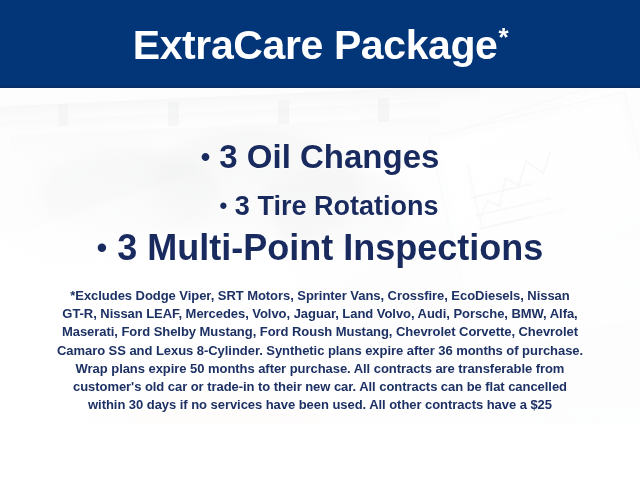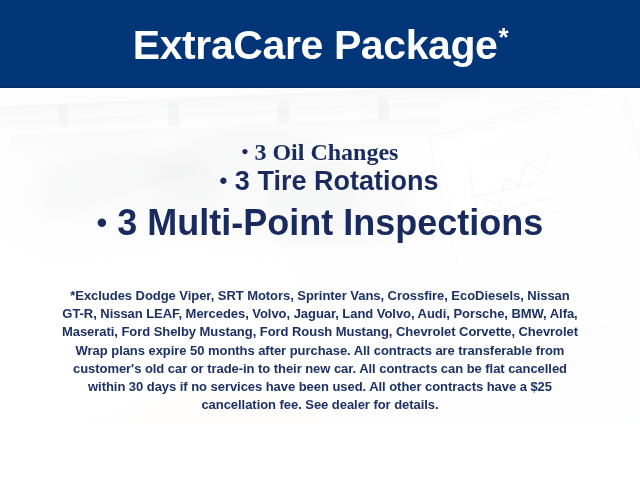--- a/index.html
+++ b/index.html
@@ -202,21 +202,21 @@
     z-index: 4;
     text-align: center;
   }
   .bullet-line {
     color: #182a5e;
     font-weight: bold;
     line-height: 1.0;
     white-space: nowrap;
     text-shadow: 0 1px 1px rgba(255,255,255,0.85);
   }
-  .bl1 { font-size: 24px; margin-bottom: 4px; font-family: Liberation Serif, serif; }
+  .bl1 { font-size: 33px; margin-bottom: 20px; }
   .bl2 { font-size: 27px; margin-bottom: 10px; padding-left: 18px; }
   .bl3 { font-size: 36px; }
   .bullet-dot {
     font-size: 0.82em;
     position: relative;
     top: -2px;
   }
 
   
   .fineprint {
@@ -303,19 +303,19 @@
     <div class="bullet-line bl3">
       <span class="bullet-dot">•</span>
       <span>3 Multi-Point Inspections</span>
     </div>
   </div>
 
   <div class="fineprint">
     <p>*Excludes Dodge Viper, SRT Motors, Sprinter Vans, Crossfire, EcoDiesels, Nissan</p>
     <p>GT-R, Nissan LEAF, Mercedes, Volvo, Jaguar, Land Volvo, Audi, Porsche, BMW, Alfa,</p>
     <p>Maserati, Ford Shelby Mustang, Ford Roush Mustang, Chevrolet Corvette, Chevrolet</p>
+    <p>Camaro SS and Lexus 8-Cylinder. Synthetic plans expire after 36 months of purchase.</p>
     <p>Wrap plans expire 50 months after purchase. All contracts are transferable from</p>
     <p>customer's old car or trade-in to their new car. All contracts can be flat cancelled</p>
     <p>within 30 days if no services have been used. All other contracts have a $25</p>
-    <p>cancellation fee. See dealer for details.</p>
   </div>
 
 </div>
 
 </body></html>

